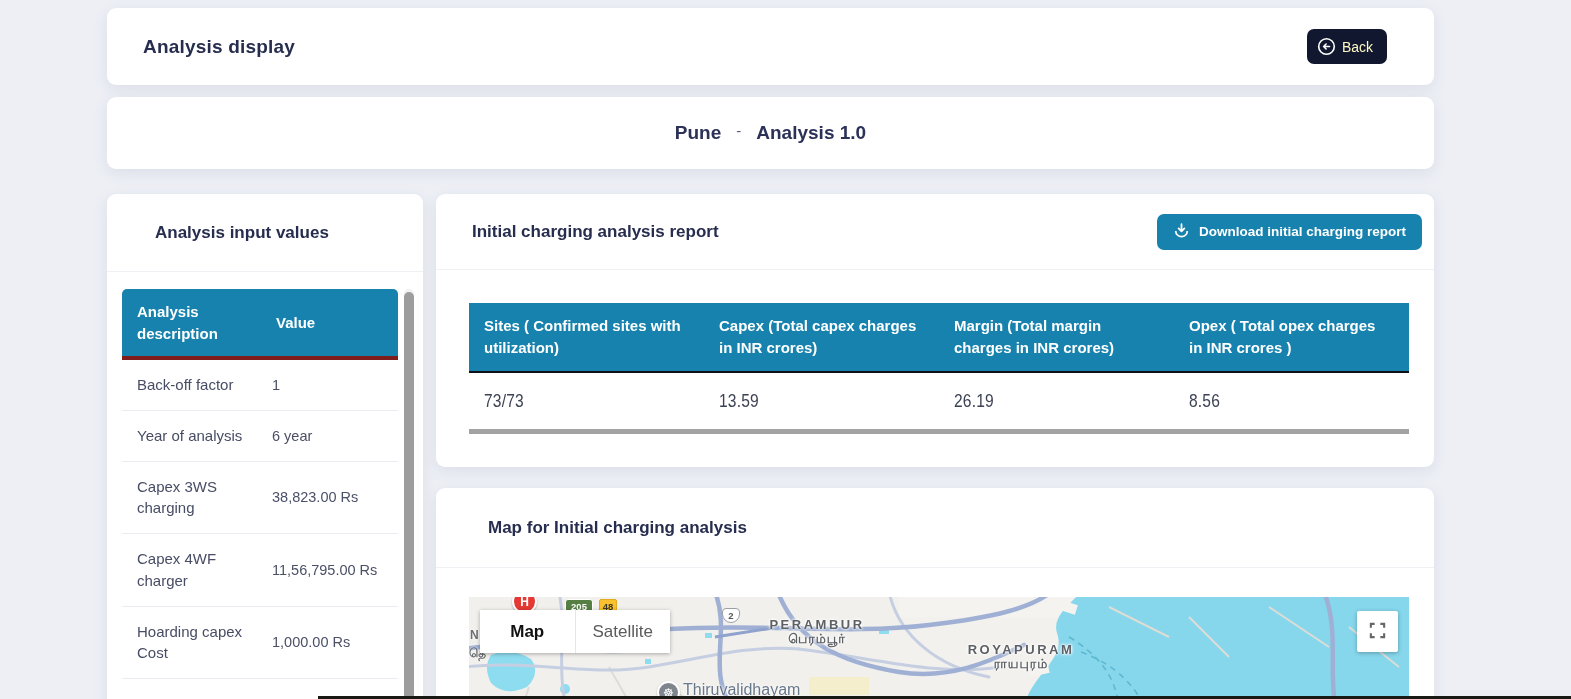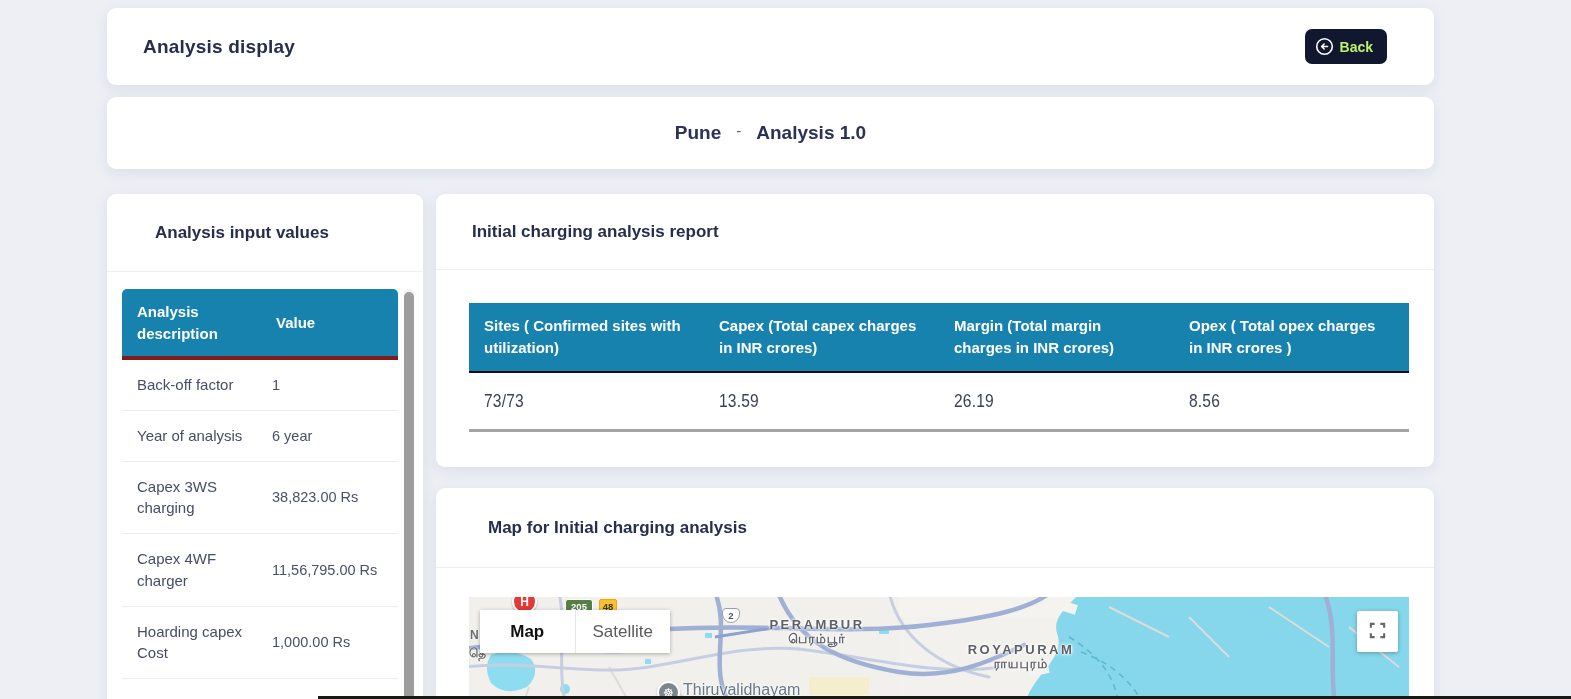--- a/index.html
+++ b/index.html
@@ -16,22 +16,22 @@
     border-radius:9px;
     box-shadow:0 4px 14px rgba(120,130,165,0.14);
   }
 
   
   .header-card { left:107px; top:8px; width:1327px; height:77px;
     display:flex; align-items:center; justify-content:space-between;
     padding:0 47px 0 36px; }
   .page-title { font-size:19px; font-weight:600; color:#272d4e; letter-spacing:.2px; }
   .back-btn {
-    background:#10172e; color:#bef264; border:none; border-radius:7px;
-    height:35px; padding:0 14px 0 10px; font-size:14px; font-weight:700;
+    background:#10172e; color:#fef9c3; border:none; border-radius:7px;
+    height:35px; padding:0 14px 0 10px; font-size:14px; font-weight:400;
     display:flex; align-items:center; gap:6px; cursor:pointer;
     font-family:"Liberation Sans", sans-serif;
   }
   .back-btn svg { display:block; }
 
   
   .subtitle-card { left:107px; top:97px; width:1327px; height:72px;
     display:flex; align-items:center; justify-content:center; }
   .subtitle-card .city, .subtitle-card .analysis-name { font-size:19px; font-weight:600; color:#2b3157; }
   .subtitle-card .sep { font-size:15px; font-weight:400; color:#5a6078; margin:0 15px; position:relative; top:-3px; }
@@ -64,21 +64,21 @@
   .download-btn {
     background:#1682ad; color:#fff; border:none; border-radius:7px;
     height:36px; padding:0 16px; font-size:13.5px; font-weight:700;
     display:flex; align-items:center; gap:9px; cursor:pointer;
     font-family:"Liberation Sans", sans-serif;
   }
   .report-table { position:absolute; left:33px; top:109px; width:940px; }
   .r-head { background:#1682ad; color:#fff; display:flex;
     border-bottom:2px solid #101019; min-height:70px; align-items:center; }
   .r-head .rc { width:235px; padding:10px 18px 10px 15px; font-size:15px; font-weight:700; line-height:1.5; }
-  .r-vals { display:flex; border-bottom:3px solid #a3a3a3;text-decoration:underline; }
+  .r-vals { display:flex; border-bottom:5px solid #a3a3a3;text-decoration:underline; }
   .r-vals .rc { width:235px; padding:17px 15px; }
   .r-vals .num { display:inline-block; font-size:19px; color:#3c4254;
     transform:scaleX(.82); transform-origin:left center; letter-spacing:.2px; }
 
   
   .map-card { left:436px; top:488px; width:998px; height:300px; }
   .map-head { height:80px; display:flex; align-items:center; padding:0 52px;
     border-bottom:1px solid #eef0f4; }
   .map-box { position:absolute; left:33px; top:109px; width:940px; height:230px;
     background:#f4f3f0; overflow:hidden; }
@@ -177,20 +177,30 @@
     </div>
   </div>
   <div class="v-scrollbar">
     <div class="thumb"></div>
   </div>
 </div>
 
 <div class="card report-card">
   <div class="report-head">
     <div class="panel-title">Initial charging analysis report</div>
+    <button class="download-btn">
+      <span>
+        <svg width="17" height="17" viewBox="0 0 20 20" fill="none">
+          <path d="M10 2.5 V10.5 M6.6 7.6 L10 11 L13.4 7.6" stroke="#fff" stroke-width="2.1" stroke-linecap="round" stroke-linejoin="round"></path>
+          <path d="M3.2 10.5 a6.8 6.8 0 0 0 13.6 0 l0 0 a6.8 6.8 0 0 1 -13.6 0 Z" fill="#fff"></path>
+          <path d="M3.2 10.5 a6.8 6.8 0 0 0 13.6 0" stroke="#fff" stroke-width="2" fill="none"></path>
+        </svg>
+      </span>
+      <span>Download initial charging report</span>
+    </button>
   </div>
   <div class="report-table">
     <div class="r-head">
       <div class="rc">Sites ( Confirmed sites with utilization)</div>
       <div class="rc">Capex (Total capex charges in INR crores)</div>
       <div class="rc">Margin (Total margin charges in INR crores)</div>
       <div class="rc">Opex ( Total opex charges in INR crores )</div>
     </div>
     <div class="r-vals">
       <div class="rc"><span class="num">73/73</span></div>

